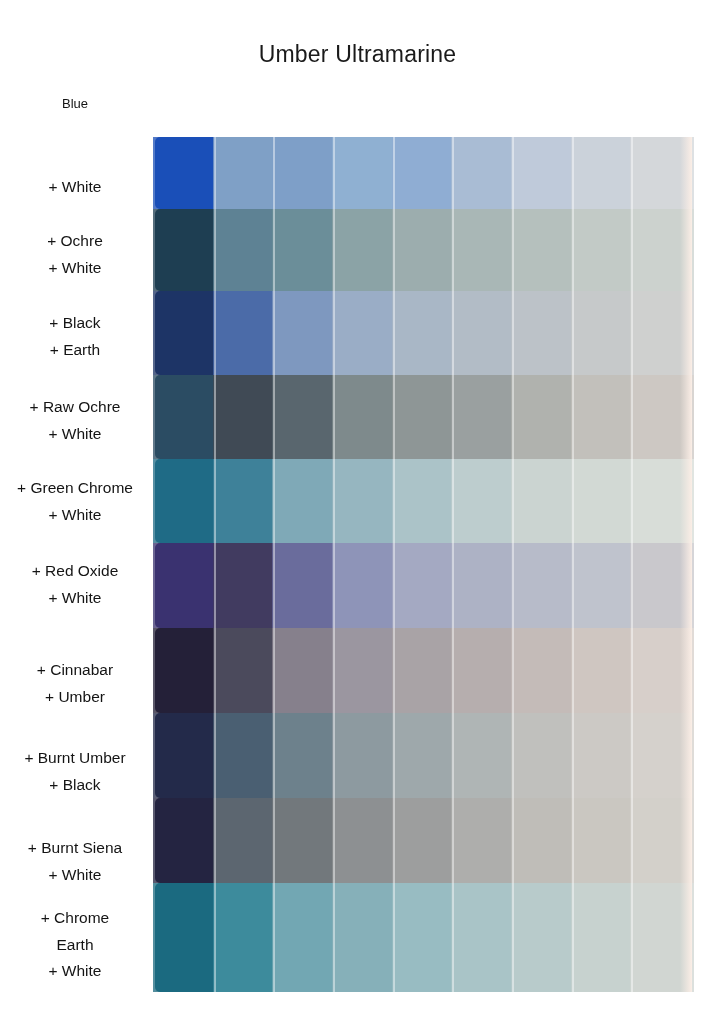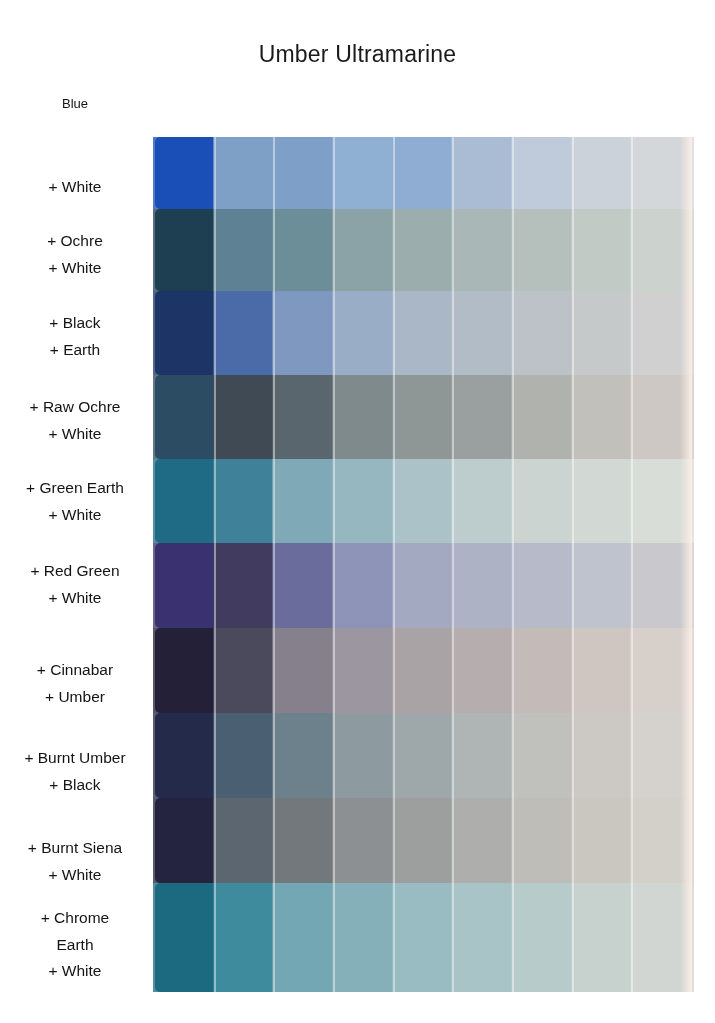--- a/index.html
+++ b/index.html
@@ -111,23 +111,23 @@
 <div id="label-blue">Blue</div>
 
 <div id="label-column">
     <div class="row-label" style="top: 174px;">+ White</div>
     <div class="row-label" style="top: 228px;">+ Ochre
 + White</div>
     <div class="row-label" style="top: 310px;">+ Black
 + Earth</div>
     <div class="row-label" style="top: 394px;">+ Raw Ochre
 + White</div>
-    <div class="row-label" style="top: 475px;">+ Green Earth
-+ White</div>
-    <div class="row-label" style="top: 558px;">+ Red Green
+    <div class="row-label" style="top: 475px;">+ Green Chrome
++ White</div>
+    <div class="row-label" style="top: 558px;">+ Red Oxide
 + White</div>
     <div class="row-label" style="top: 657px;">+ Cinnabar
 + Umber</div>
     <div class="row-label" style="top: 745px;">+ Burnt Umber
 + Black</div>
     <div class="row-label" style="top: 835px;">+ Burnt Siena
 + White</div>
     <div class="row-label" style="top: 905px;">+ Chrome
 Earth
 + White</div>

